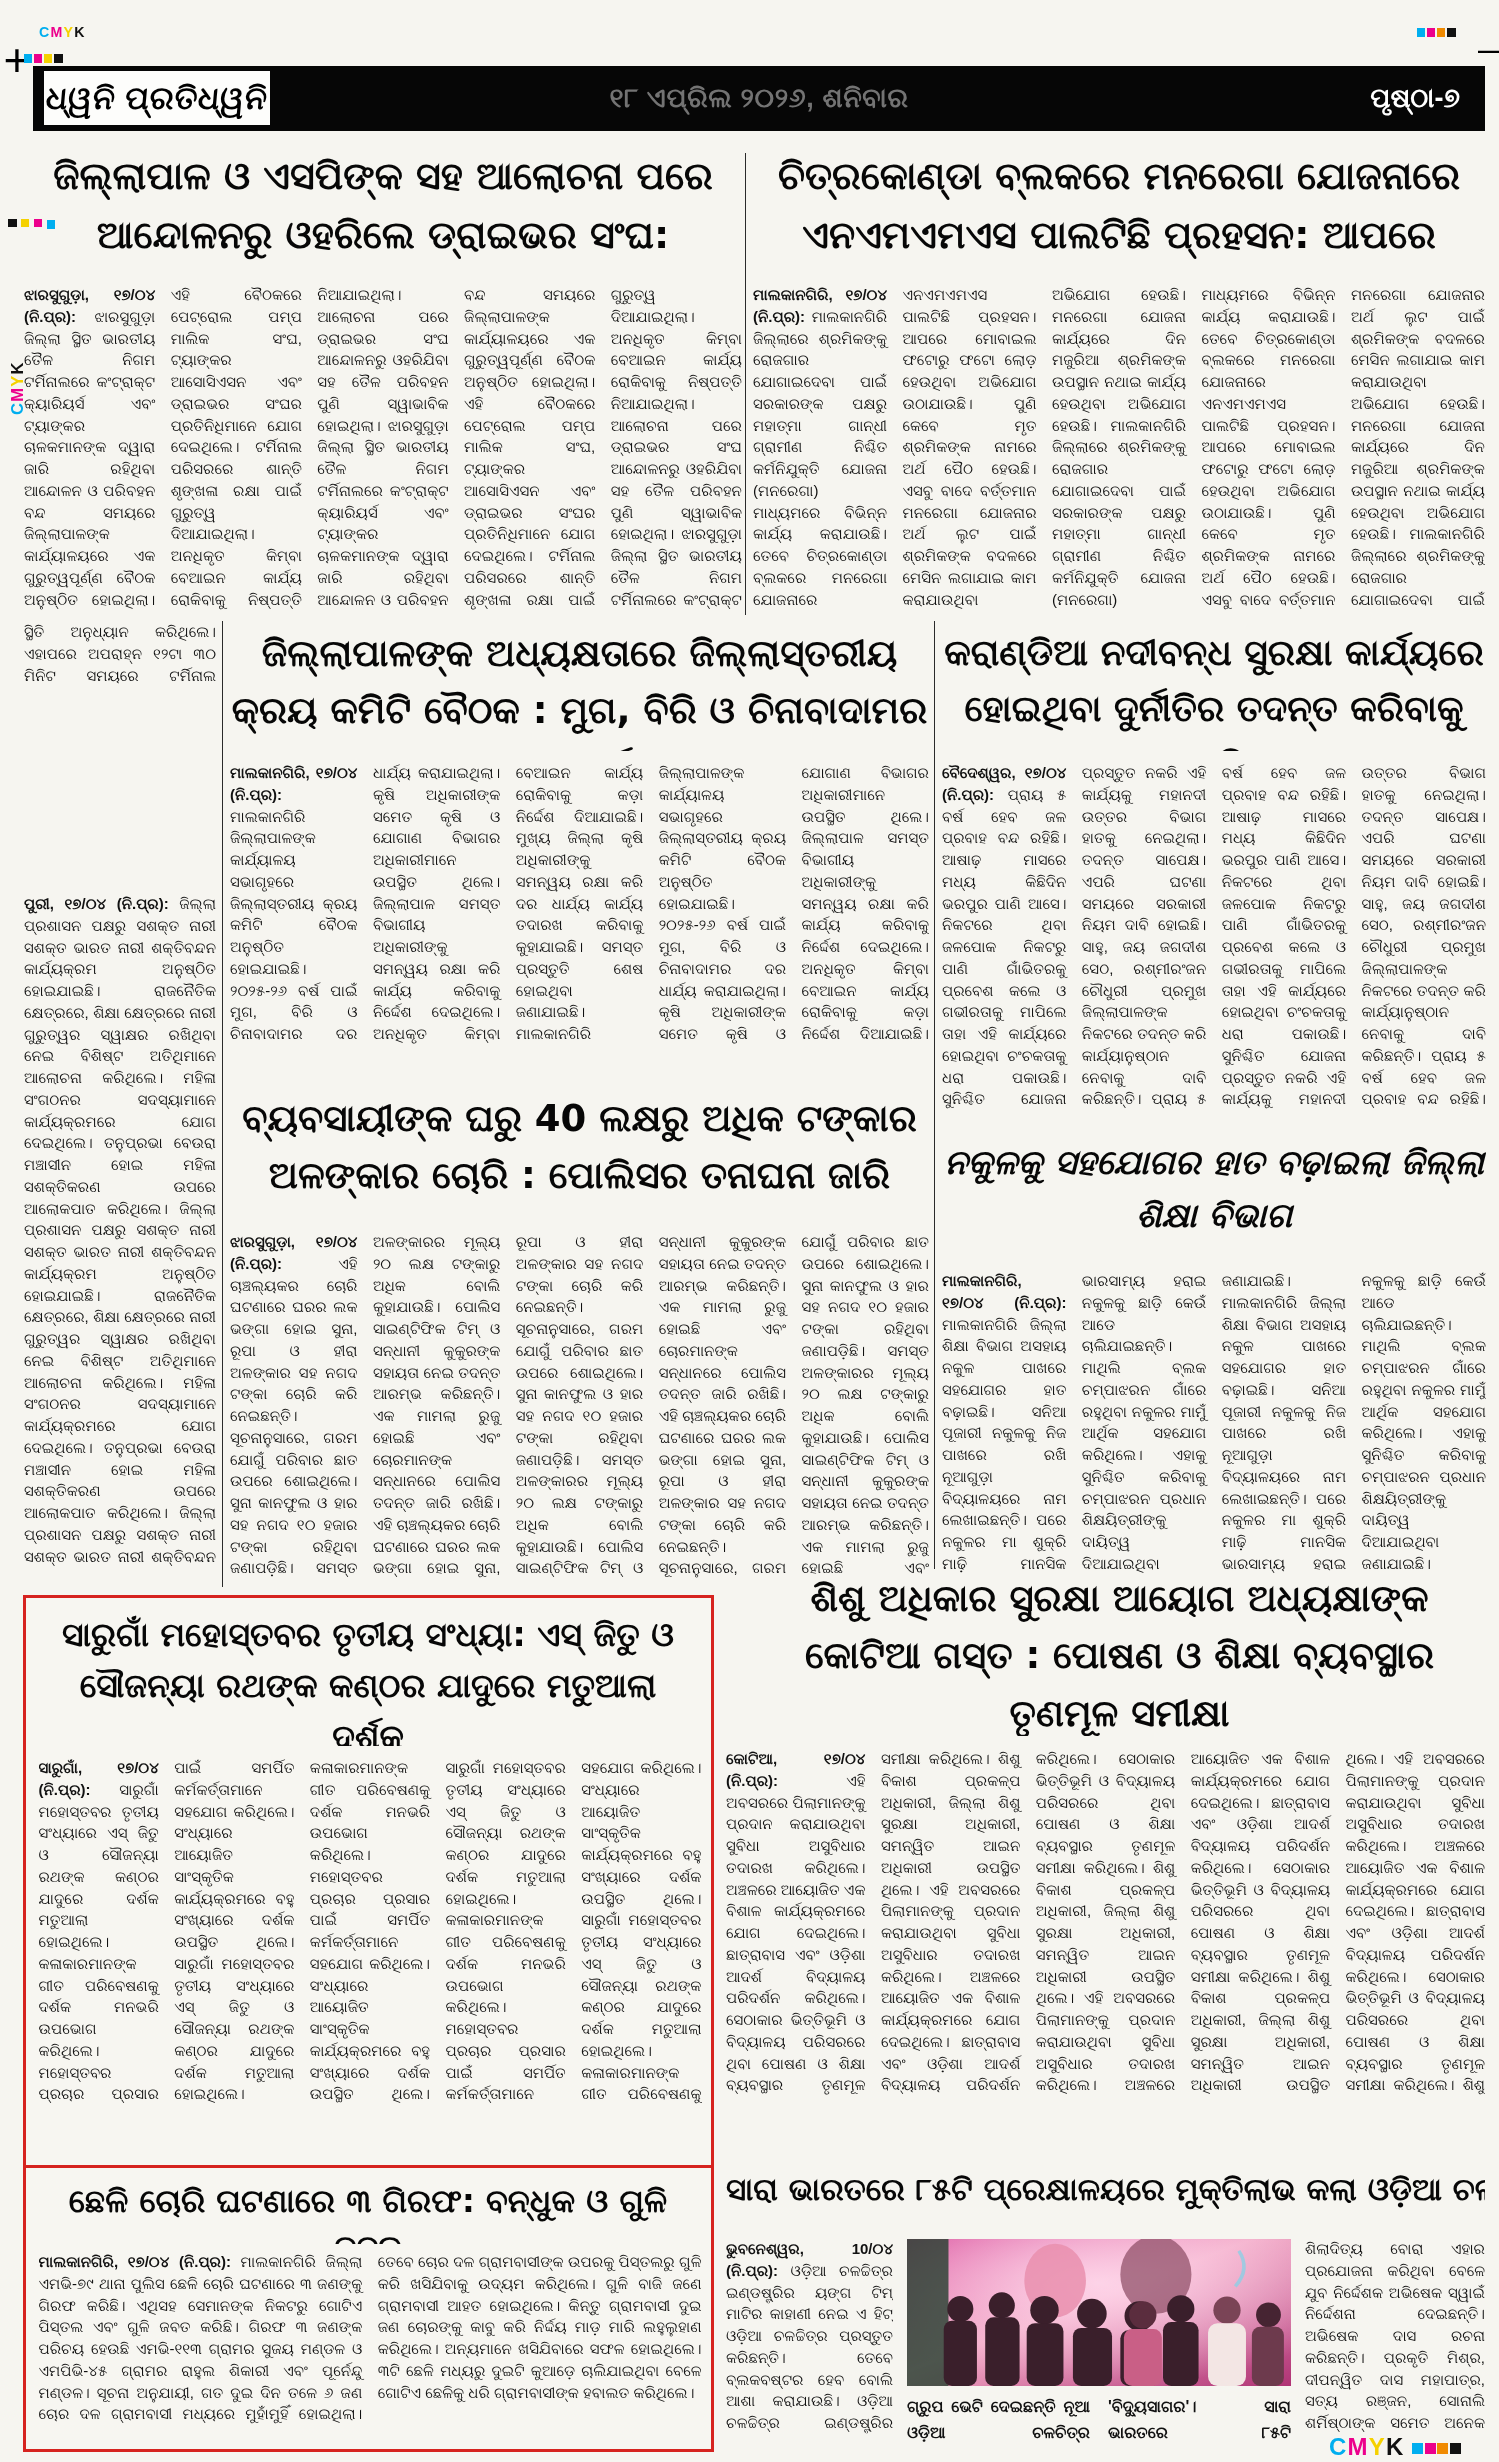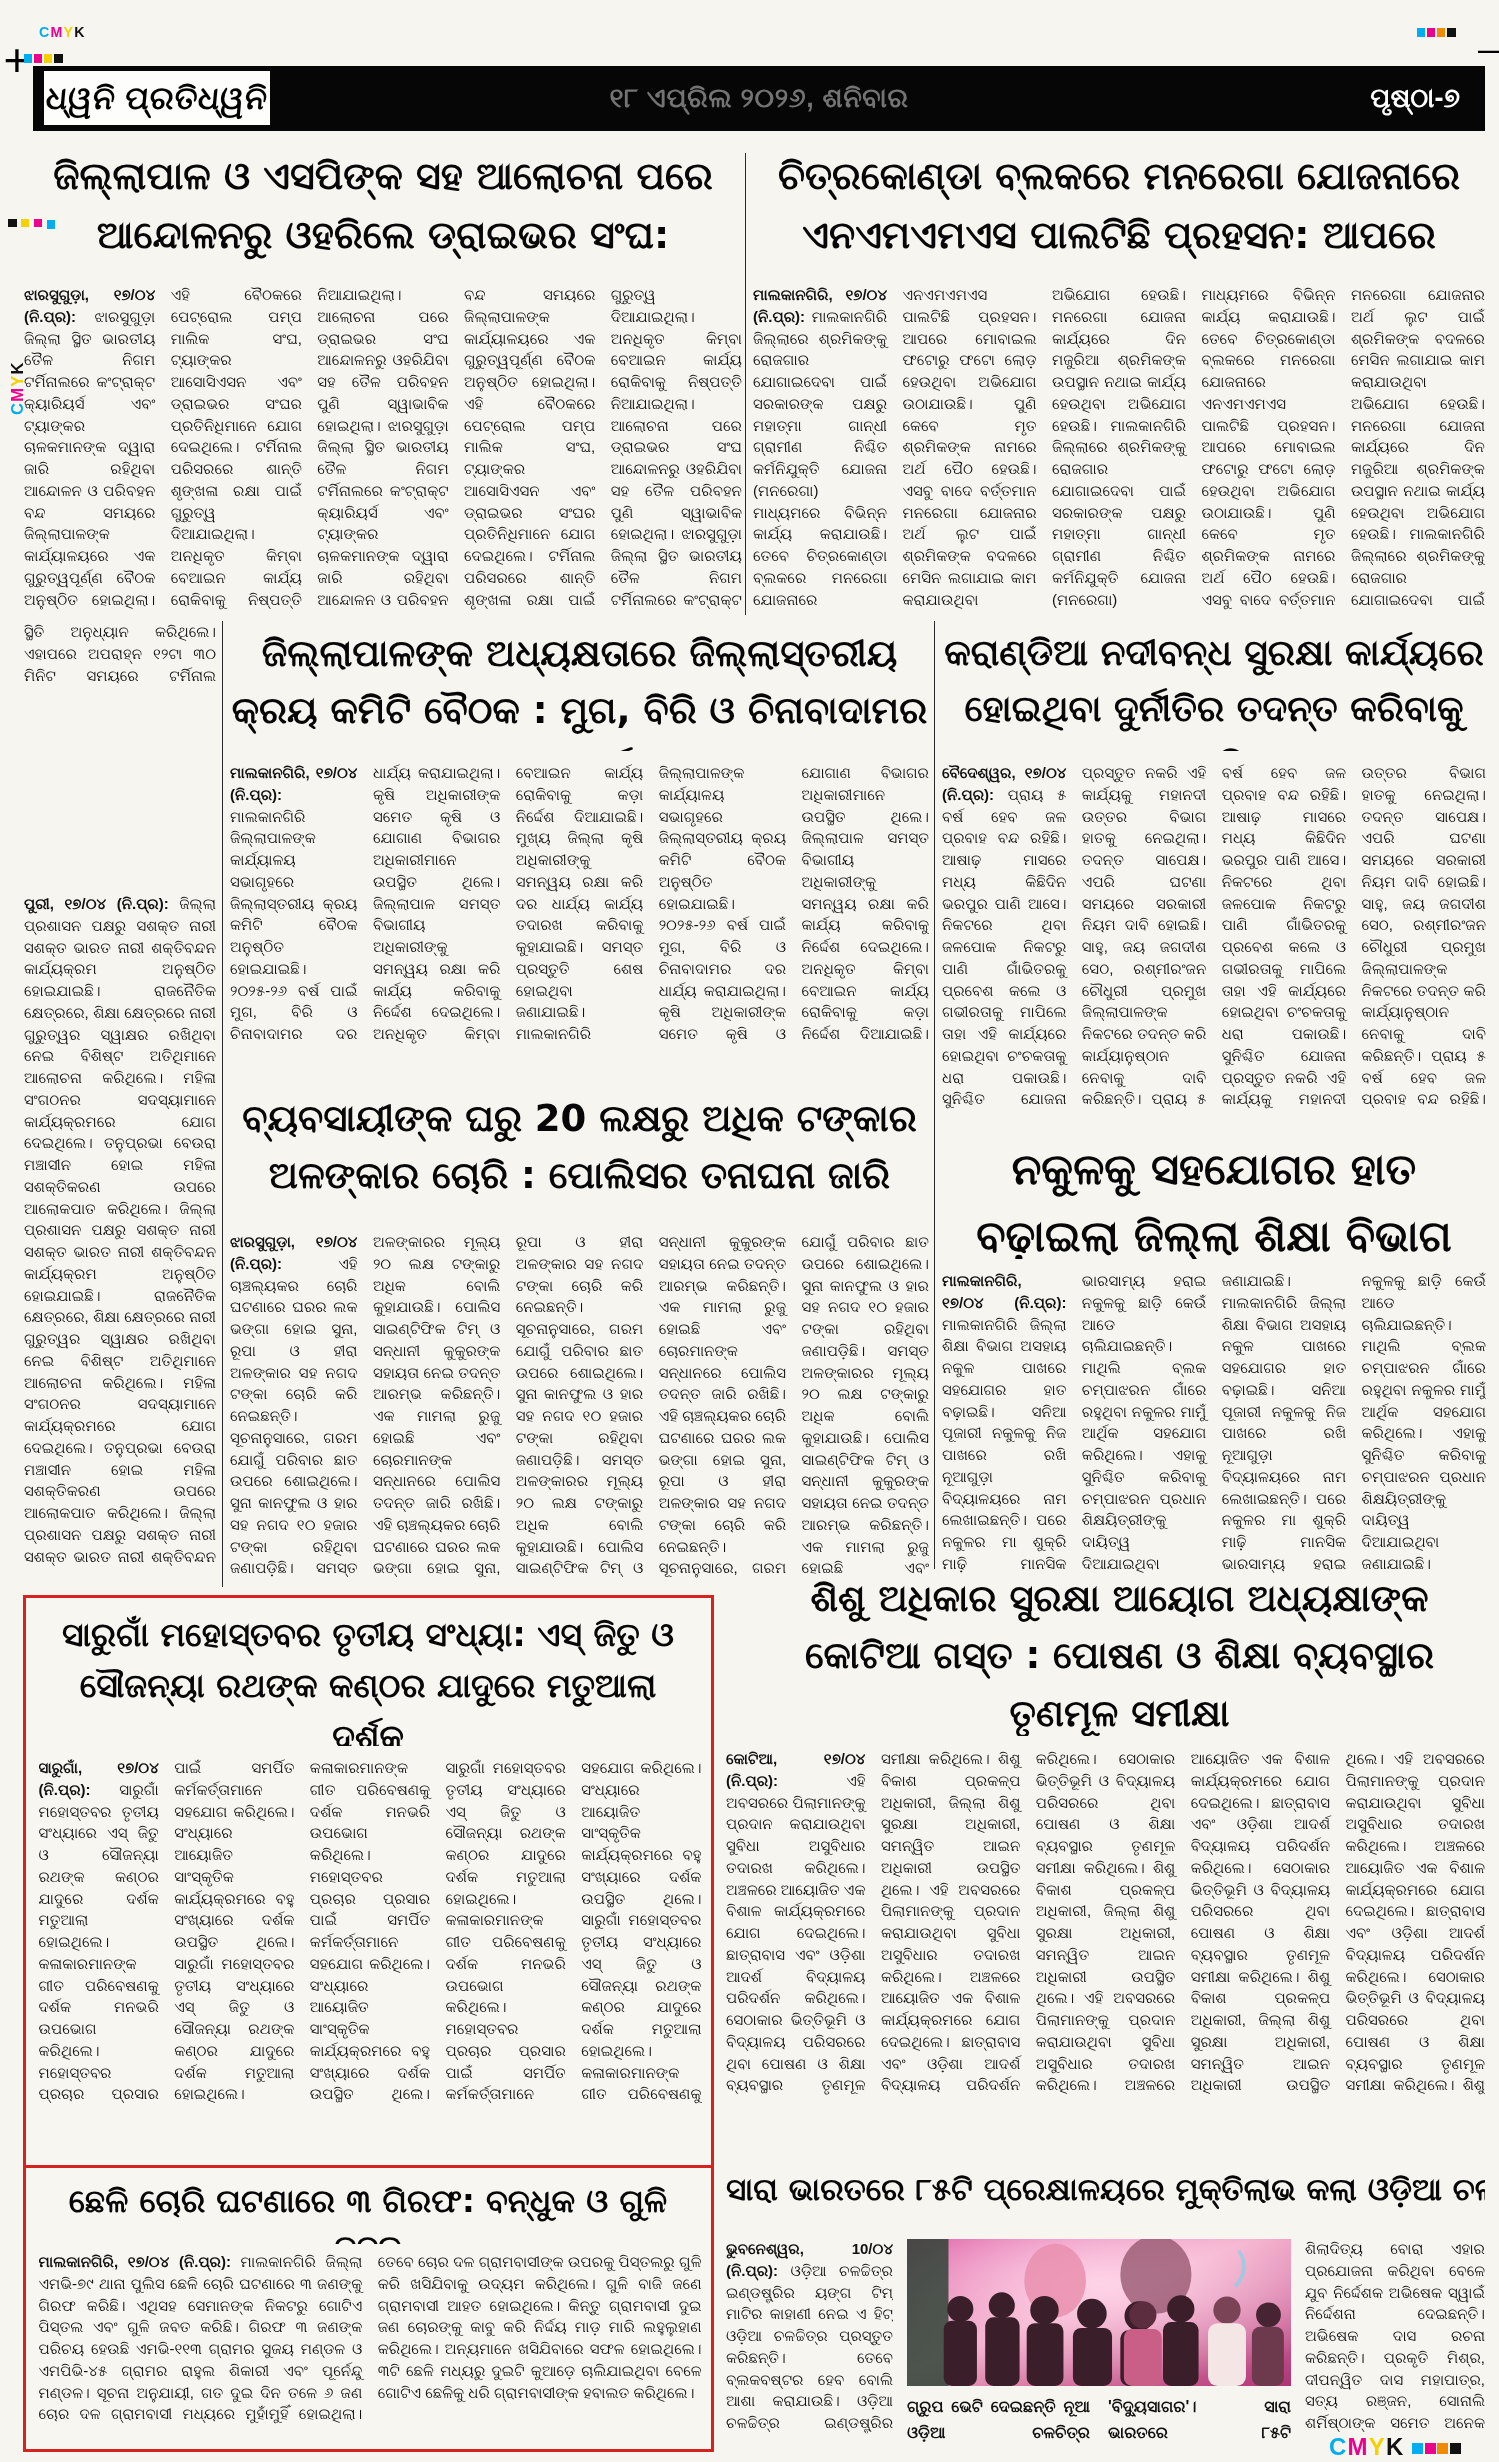--- a/index.html
+++ b/index.html
@@ -41,21 +41,21 @@
   .vrule{width:1.2px;background:#2a2a2a;}
   
   .article{position:absolute;}
   .hl{
     font-weight:700;color:#070707;text-align:center;margin:0;
     font-family:"DejaVu Sans","Liberation Sans",sans-serif;
   }
   .hl-64{font-size:38px;line-height:1.55;}
   .hl-62{font-size:37px;line-height:1.55;}
   .hl-60{font-size:36px;line-height:1.55;}
-  .hl-58{font-size:43px;line-height:1.55;}
+  .hl-58{font-size:34px;line-height:1.55;font-style:italic;}
   .hl-56{font-size:33px;line-height:1.55;}
   .hl-54{font-size:32px;line-height:1.45;}
   .hl-52{font-size:31px;line-height:1.4;white-space:nowrap;overflow:hidden;}
   .subhead{
     font-size:26px;line-height:1.6;font-weight:700;text-align:center;margin:15.4px 0;
   }
   .body-wrap{position:absolute;overflow:hidden;}
   .body-text{
     font-size:15px;line-height:1.45;text-align:justify;margin:0;
     column-gap:15.4px;height:100%;
@@ -141,21 +141,21 @@
 </section>
 
 <section class="article" style="left:942px;top:625px;width:544px;height:505px;">
   <h2 class="hl hl-60" style="height:126px;overflow:hidden;">କରାଣ୍ଡିଆ ନଦୀବନ୍ଧ ସୁରକ୍ଷା କାର୍ଯ୍ୟରେ ହୋଇଥିବା ଦୁର୍ନୀତିର ତଦନ୍ତ କରିବାକୁ ଦାବି</h2>
   <div class="body-wrap" style="left:0;top:137px;width:544px;height:364px;">
     <p class="body-text cols-4"><b class="dateline">ବୈଦେଶ୍ୱର, ୧୭/୦୪ (ନି.ପ୍ର):</b> <span>ପ୍ରାୟ ୫ ବର୍ଷ ହେବ ଜଳ ପ୍ରବାହ ବନ୍ଦ ରହିଛି। ଆଷାଢ଼ ମାସରେ ମଧ୍ୟ କିଛିଦିନ ଭରପୁର ପାଣି ଆସେ। ନିକଟରେ ଥିବା ଜଳପୋକ ନିକଟରୁ ପାଣି ଗାଁଭିତରକୁ ପ୍ରବେଶ କଲେ ଓ ଗଭୀରତାକୁ ମାପିଲେ ତାହା ଏହି କାର୍ଯ୍ୟରେ ହୋଇଥିବା ଚଂଚକତାକୁ ଧରା ପକାଉଛି। ସୁନିଶ୍ଚିତ ଯୋଜନା ପ୍ରସ୍ତୁତ ନକରି ଏହି କାର୍ଯ୍ୟକୁ ମହାନଦୀ ଉତ୍ତର ବିଭାଗ ହାତକୁ ନେଇଥିଲା। ତଦନ୍ତ ସାପେକ୍ଷ। ଏପରି ଘଟଣା ସମୟରେ ସରକାରୀ ନିୟମ ଦାବି ହୋଇଛି। ସାହୁ, ଜୟ ଜଗଦୀଶ ସେଠ, ରଶ୍ମୀରଂଜନ ଚୌଧୁରୀ ପ୍ରମୁଖ ଜିଲ୍ଲାପାଳଙ୍କ ନିକଟରେ ତଦନ୍ତ କରି କାର୍ଯ୍ୟାନୁଷ୍ଠାନ ନେବାକୁ ଦାବି କରିଛନ୍ତି। ପ୍ରାୟ ୫ ବର୍ଷ ହେବ ଜଳ ପ୍ରବାହ ବନ୍ଦ ରହିଛି। ଆଷାଢ଼ ମାସରେ ମଧ୍ୟ କିଛିଦିନ ଭରପୁର ପାଣି ଆସେ। ନିକଟରେ ଥିବା ଜଳପୋକ ନିକଟରୁ ପାଣି ଗାଁଭିତରକୁ ପ୍ରବେଶ କଲେ ଓ ଗଭୀରତାକୁ ମାପିଲେ ତାହା ଏହି କାର୍ଯ୍ୟରେ ହୋଇଥିବା ଚଂଚକତାକୁ ଧରା ପକାଉଛି। ସୁନିଶ୍ଚିତ ଯୋଜନା ପ୍ରସ୍ତୁତ ନକରି ଏହି କାର୍ଯ୍ୟକୁ ମହାନଦୀ ଉତ୍ତର ବିଭାଗ ହାତକୁ ନେଇଥିଲା। ତଦନ୍ତ ସାପେକ୍ଷ। ଏପରି ଘଟଣା ସମୟରେ ସରକାରୀ ନିୟମ ଦାବି ହୋଇଛି। ସାହୁ, ଜୟ ଜଗଦୀଶ ସେଠ, ରଶ୍ମୀରଂଜନ ଚୌଧୁରୀ ପ୍ରମୁଖ ଜିଲ୍ଲାପାଳଙ୍କ ନିକଟରେ ତଦନ୍ତ କରି କାର୍ଯ୍ୟାନୁଷ୍ଠାନ ନେବାକୁ ଦାବି କରିଛନ୍ତି। ପ୍ରାୟ ୫ ବର୍ଷ ହେବ ଜଳ ପ୍ରବାହ ବନ୍ଦ ରହିଛି। ଆଷାଢ଼ ମାସରେ ମଧ୍ୟ କିଛିଦିନ ଭରପୁର ପାଣି ଆସେ। ନିକଟରେ ଥିବା ଜଳପୋକ ନିକଟରୁ ପାଣି ଗାଁଭିତରକୁ ପ୍ରବେଶ କଲେ ଓ ଗଭୀରତାକୁ ମାପିଲେ ତାହା ଏହି କାର୍ଯ୍ୟରେ ହୋଇଥିବା ଚଂଚକତାକୁ ଧରା ପକାଉଛି। ସୁନିଶ୍ଚିତ ଯୋଜନା ପ୍ରସ୍ତୁତ ନକରି ଏହି କାର୍ଯ୍ୟକୁ ମହାନଦୀ ଉତ୍ତର ବିଭାଗ ହାତକୁ ନେଇଥିଲା। ତଦନ୍ତ ସାପେକ୍ଷ। ଏପରି ଘଟଣା ସମୟରେ ସରକାରୀ ନିୟମ ଦାବି ହୋଇଛି। ସାହୁ, ଜୟ ଜଗଦୀଶ ସେଠ, ରଶ୍ମୀରଂଜନ ଚୌଧୁରୀ ପ୍ରମୁଖ ଜିଲ୍ଲାପାଳଙ୍କ ନିକଟରେ ତଦନ୍ତ କରି କାର୍ଯ୍ୟାନୁଷ୍ଠାନ ନେବାକୁ ଦାବି କରିଛନ୍ତି।</span></p>
   </div>
 </section>
 
 <section class="article" style="left:230px;top:1072px;width:699px;height:514px;">
-  <h2 class="hl hl-62" style="height:148px;overflow:hidden;padding-top:18px;box-sizing:border-box;">ବ୍ୟବସାୟୀଙ୍କ ଘରୁ 20 ଲକ୍ଷରୁ ଅଧିକ ଟଙ୍କାର ଅଳଙ୍କାର ଚୋରି : ପୋଲିସର ତନାଘନା ଜାରି</h2>
+  <h2 class="hl hl-62" style="height:148px;overflow:hidden;padding-top:18px;box-sizing:border-box;">ବ୍ୟବସାୟୀଙ୍କ ଘରୁ 40 ଲକ୍ଷରୁ ଅଧିକ ଟଙ୍କାର ଅଳଙ୍କାର ଚୋରି : ପୋଲିସର ତନାଘନା ଜାରି</h2>
   <div class="body-wrap" style="left:0;top:159px;width:699px;height:349px;">
     <p class="body-text cols-5"><b class="dateline">ଝାରସୁଗୁଡ଼ା, ୧୭/୦୪ (ନି.ପ୍ର):</b> <span>ଏହି ଚାଞ୍ଚଲ୍ୟକର ଚୋରି ଘଟଣାରେ ଘରର ଲକ ଭଙ୍ଗା ହୋଇ ସୁନା, ରୂପା ଓ ହୀରା ଅଳଙ୍କାର ସହ ନଗଦ ଟଙ୍କା ଚୋରି କରି ନେଇଛନ୍ତି। ସୂଚନାନୁସାରେ, ଗରମ ଯୋଗୁଁ ପରିବାର ଛାତ ଉପରେ ଶୋଇଥିଲେ। ସୁନା କାନଫୁଲ ଓ ହାର ସହ ନଗଦ ୧୦ ହଜାର ଟଙ୍କା ରହିଥିବା ଜଣାପଡ଼ିଛି। ସମସ୍ତ ଅଳଙ୍କାରର ମୂଲ୍ୟ ୨୦ ଲକ୍ଷ ଟଙ୍କାରୁ ଅଧିକ ବୋଲି କୁହାଯାଉଛି। ପୋଲିସ ସାଇଣ୍ଟିଫିକ ଟିମ୍ ଓ ସନ୍ଧାନୀ କୁକୁରଙ୍କ ସହାୟତା ନେଇ ତଦନ୍ତ ଆରମ୍ଭ କରିଛନ୍ତି। ଏକ ମାମଲା ରୁଜୁ ହୋଇଛି ଏବଂ ଚୋରମାନଙ୍କ ସନ୍ଧାନରେ ପୋଲିସ ତଦନ୍ତ ଜାରି ରଖିଛି। ଏହି ଚାଞ୍ଚଲ୍ୟକର ଚୋରି ଘଟଣାରେ ଘରର ଲକ ଭଙ୍ଗା ହୋଇ ସୁନା, ରୂପା ଓ ହୀରା ଅଳଙ୍କାର ସହ ନଗଦ ଟଙ୍କା ଚୋରି କରି ନେଇଛନ୍ତି। ସୂଚନାନୁସାରେ, ଗରମ ଯୋଗୁଁ ପରିବାର ଛାତ ଉପରେ ଶୋଇଥିଲେ। ସୁନା କାନଫୁଲ ଓ ହାର ସହ ନଗଦ ୧୦ ହଜାର ଟଙ୍କା ରହିଥିବା ଜଣାପଡ଼ିଛି। ସମସ୍ତ ଅଳଙ୍କାରର ମୂଲ୍ୟ ୨୦ ଲକ୍ଷ ଟଙ୍କାରୁ ଅଧିକ ବୋଲି କୁହାଯାଉଛି। ପୋଲିସ ସାଇଣ୍ଟିଫିକ ଟିମ୍ ଓ ସନ୍ଧାନୀ କୁକୁରଙ୍କ ସହାୟତା ନେଇ ତଦନ୍ତ ଆରମ୍ଭ କରିଛନ୍ତି। ଏକ ମାମଲା ରୁଜୁ ହୋଇଛି ଏବଂ ଚୋରମାନଙ୍କ ସନ୍ଧାନରେ ପୋଲିସ ତଦନ୍ତ ଜାରି ରଖିଛି। ଏହି ଚାଞ୍ଚଲ୍ୟକର ଚୋରି ଘଟଣାରେ ଘରର ଲକ ଭଙ୍ଗା ହୋଇ ସୁନା, ରୂପା ଓ ହୀରା ଅଳଙ୍କାର ସହ ନଗଦ ଟଙ୍କା ଚୋରି କରି ନେଇଛନ୍ତି। ସୂଚନାନୁସାରେ, ଗରମ ଯୋଗୁଁ ପରିବାର ଛାତ ଉପରେ ଶୋଇଥିଲେ। ସୁନା କାନଫୁଲ ଓ ହାର ସହ ନଗଦ ୧୦ ହଜାର ଟଙ୍କା ରହିଥିବା ଜଣାପଡ଼ିଛି। ସମସ୍ତ ଅଳଙ୍କାରର ମୂଲ୍ୟ ୨୦ ଲକ୍ଷ ଟଙ୍କାରୁ ଅଧିକ ବୋଲି କୁହାଯାଉଛି। ପୋଲିସ ସାଇଣ୍ଟିଫିକ ଟିମ୍ ଓ ସନ୍ଧାନୀ କୁକୁରଙ୍କ ସହାୟତା ନେଇ ତଦନ୍ତ ଆରମ୍ଭ କରିଛନ୍ତି। ଏକ ମାମଲା ରୁଜୁ ହୋଇଛି ଏବଂ ଚୋରମାନଙ୍କ ସନ୍ଧାନରେ ପୋଲିସ ତଦନ୍ତ ଜାରି ରଖିଛି।</span></p>
   </div>
 </section>
 
 <section class="article" style="left:942px;top:1136px;width:544px;height:449px;">
   <h2 class="hl hl-58" style="height:123px;overflow:hidden;">ନକୁଳକୁ ସହଯୋଗର ହାତ ବଢ଼ାଇଲା ଜିଲ୍ଲା ଶିକ୍ଷା ବିଭାଗ</h2>
   <div class="body-wrap" style="left:0;top:134px;width:544px;height:311px;">
     <p class="body-text cols-4"><b class="dateline">ମାଲକାନଗିରି, ୧୭/୦୪ (ନି.ପ୍ର):</b> <span>ମାଲକାନଗିରି ଜିଲ୍ଲା ଶିକ୍ଷା ବିଭାଗ ଅସହାୟ ନକୁଳ ପାଖରେ ସହଯୋଗର ହାତ ବଢ଼ାଇଛି। ସନିଆ ପୂଜାରୀ ନକୁଳକୁ ନିଜ ପାଖରେ ରଖି ନୂଆଗୁଡ଼ା ବିଦ୍ୟାଳୟରେ ନାମ ଲେଖାଇଛନ୍ତି। ପରେ ନକୁଳର ମା ଶୁକ୍ରି ମାଢ଼ି ମାନସିକ ଭାରସାମ୍ୟ ହରାଇ ନକୁଳକୁ ଛାଡ଼ି କେଉଁ ଆଡେ ଚାଲିଯାଇଛନ୍ତି। ମାଥିଲି ବ୍ଲକ ଚମ୍ପାଝରନ ଗାଁରେ ରହୁଥିବା ନକୁଳର ମାମୁଁ ଆର୍ଥିକ ସହଯୋଗ କରିଥିଲେ। ଏହାକୁ ସୁନିଶ୍ଚିତ କରିବାକୁ ଚମ୍ପାଝରନ ପ୍ରଧାନ ଶିକ୍ଷୟିତ୍ରୀଙ୍କୁ ଦାୟିତ୍ୱ ଦିଆଯାଇଥିବା ଜଣାଯାଇଛି। ମାଲକାନଗିରି ଜିଲ୍ଲା ଶିକ୍ଷା ବିଭାଗ ଅସହାୟ ନକୁଳ ପାଖରେ ସହଯୋଗର ହାତ ବଢ଼ାଇଛି। ସନିଆ ପୂଜାରୀ ନକୁଳକୁ ନିଜ ପାଖରେ ରଖି ନୂଆଗୁଡ଼ା ବିଦ୍ୟାଳୟରେ ନାମ ଲେଖାଇଛନ୍ତି। ପରେ ନକୁଳର ମା ଶୁକ୍ରି ମାଢ଼ି ମାନସିକ ଭାରସାମ୍ୟ ହରାଇ ନକୁଳକୁ ଛାଡ଼ି କେଉଁ ଆଡେ ଚାଲିଯାଇଛନ୍ତି। ମାଥିଲି ବ୍ଲକ ଚମ୍ପାଝରନ ଗାଁରେ ରହୁଥିବା ନକୁଳର ମାମୁଁ ଆର୍ଥିକ ସହଯୋଗ କରିଥିଲେ। ଏହାକୁ ସୁନିଶ୍ଚିତ କରିବାକୁ ଚମ୍ପାଝରନ ପ୍ରଧାନ ଶିକ୍ଷୟିତ୍ରୀଙ୍କୁ ଦାୟିତ୍ୱ ଦିଆଯାଇଥିବା ଜଣାଯାଇଛି। ମାଲକାନଗିରି ଜିଲ୍ଲା ଶିକ୍ଷା ବିଭାଗ ଅସହାୟ ନକୁଳ ପାଖରେ ସହଯୋଗର ହାତ ବଢ଼ାଇଛି। ସନିଆ ପୂଜାରୀ ନକୁଳକୁ ନିଜ ପାଖରେ ରଖି ନୂଆଗୁଡ଼ା ବିଦ୍ୟାଳୟରେ ନାମ ଲେଖାଇଛନ୍ତି। ପରେ ନକୁଳର ମା ଶୁକ୍ରି ମାଢ଼ି ମାନସିକ ଭାରସାମ୍ୟ ହରାଇ ନକୁଳକୁ ଛାଡ଼ି କେଉଁ ଆଡେ ଚାଲିଯାଇଛନ୍ତି। ମାଥିଲି ବ୍ଲକ ଚମ୍ପାଝରନ ଗାଁରେ ରହୁଥିବା ନକୁଳର ମାମୁଁ ଆର୍ଥିକ ସହଯୋଗ କରିଥିଲେ। ଏହାକୁ ସୁନିଶ୍ଚିତ କରିବାକୁ ଚମ୍ପାଝରନ ପ୍ରଧାନ ଶିକ୍ଷୟିତ୍ରୀଙ୍କୁ ଦାୟିତ୍ୱ ଦିଆଯାଇଥିବା ଜଣାଯାଇଛି।</span></p>
   </div>

